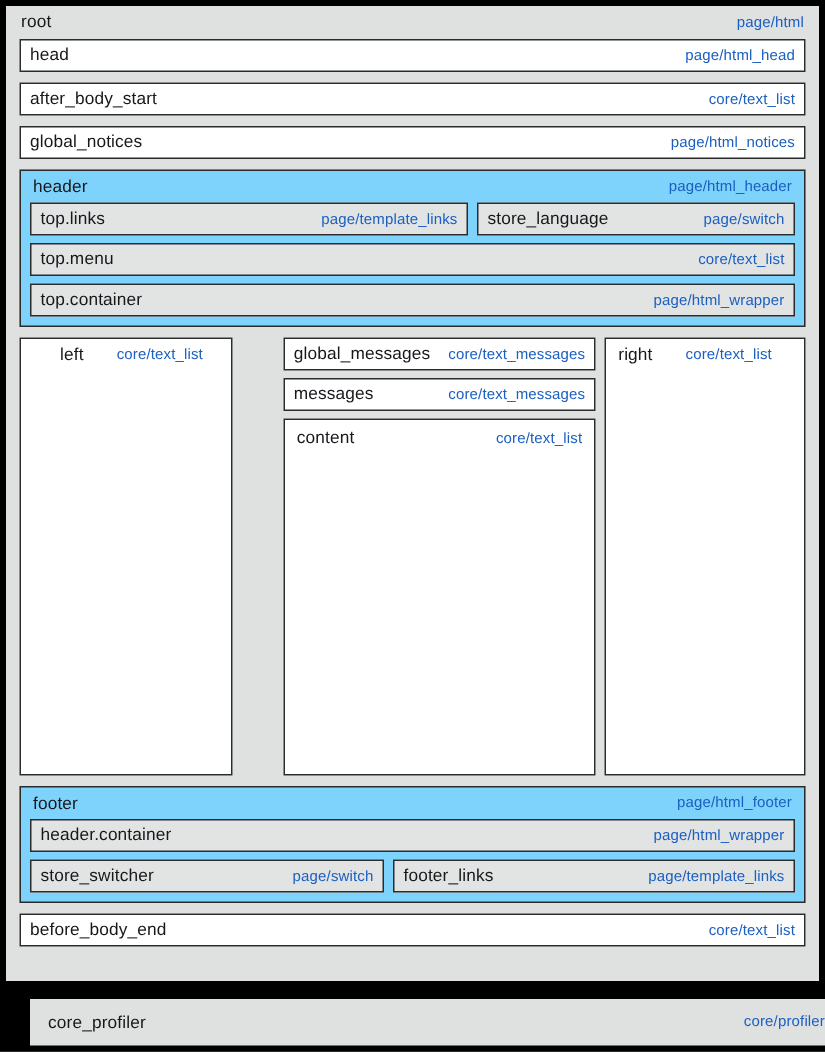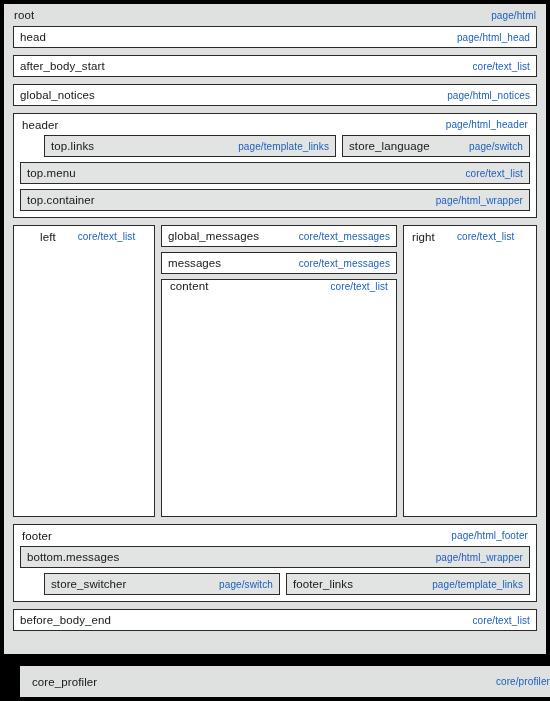--- a/index.html
+++ b/index.html
@@ -24,21 +24,21 @@
   }
 
   
   .node {
     box-sizing: border-box;
     border: 1px solid #2b2b2b;
     position: relative;
   }
   .node.white   { background: #ffffff; }
   .node.grayfill{ background: #e2e3e3; }
-  .node.shellbg { background: #ffffff; }
+  .node.shellbg { background: #7dd3fc; }
 
   
   .labelrow {
     display: flex;
     align-items: center;
     justify-content: space-between;
     padding: 0 6px;
     box-sizing: border-box;
     white-space: nowrap;
     overflow: hidden;
@@ -127,31 +127,30 @@
   }
   .shell > .kids {
     padding: 0 6px 6px 6px;
     gap: 5px;
   }
 
   
   .pair {
     display: flex;
     gap: 6px;
-    margin-left: 24px;
   }
 
   
   #columns {
     display: flex;
     gap: 6px;
     height: 292px;
   }
   #col-left   { width: 142px; padding-left: 18px; }
-  #col-center { flex: 1; display: flex; flex-direction: column; gap: 5px; }
+  #col-center { flex: 1; display: flex; flex-direction: column; gap: 5px; margin-left: 28px; }
   #col-right  { width: 134px; }
 
   #col-left, #col-right {
     height: 100%;
     box-sizing: border-box;
   }
   #col-left > .labelrow, #col-right > .labelrow {
     height: 21px;
     padding: 0 8px;
     justify-content: flex-start;
@@ -159,21 +158,20 @@
   #col-left > .labelrow .tp, #col-right > .labelrow .tp {
     margin-left: 22px;
   }
 
   #content-node {
     flex: 1;
   }
   #content-node > .labelrow {
     height: 21px;
     padding: 12px 8px;
-    align-items: flex-end;
   }
 
   .grow { flex: 1; text-align: right; }
 </style>
 </head>
 <body>
 
 <div id="screen">
 
   <div id="main-panel" class="panel">
@@ -288,21 +286,21 @@
 
         <div class="node shellbg container shell">
           <div class="labelrow">
             <span class="nm">footer</span>
             <span class="tp">page/html_footer</span>
           </div>
           <div class="kids">
 
             <div class="node grayfill leaf">
               <div class="labelrow">
-                <span class="nm">bottom.messages</span>
+                <span class="nm">header.container</span>
                 <span class="tp">page/html_wrapper</span>
               </div>
             </div>
 
             <div class="pair">
               <div class="node grayfill leaf" style="width:236px">
                 <div class="labelrow">
                   <span class="nm">store_switcher</span>
                   <span class="tp">page/switch</span>
                 </div>

